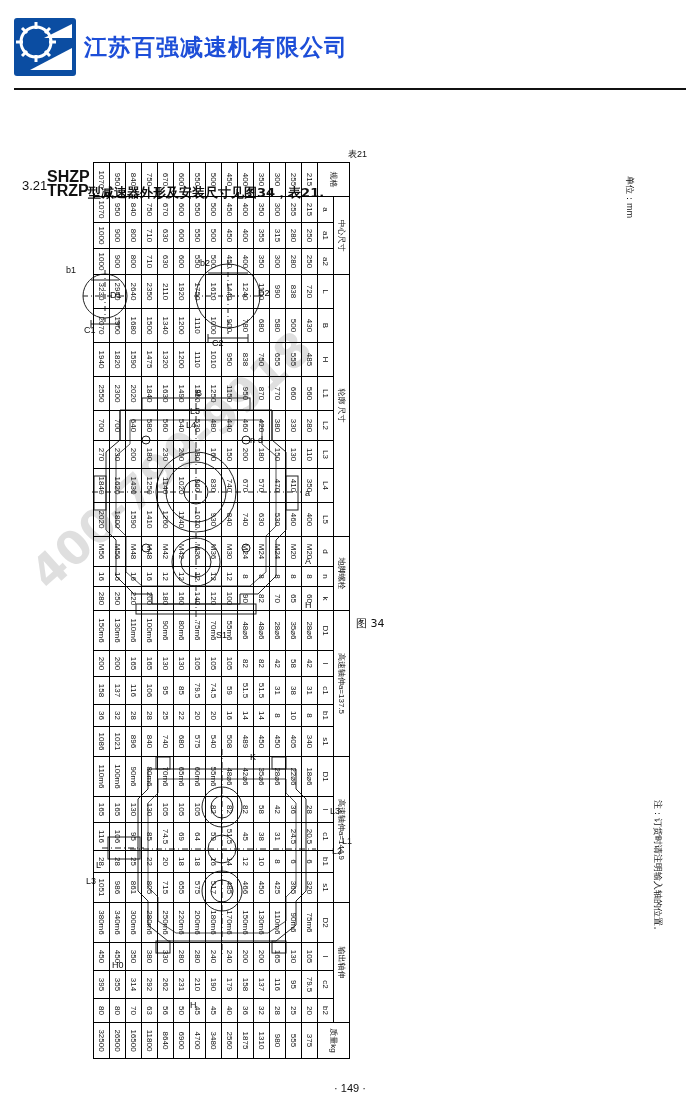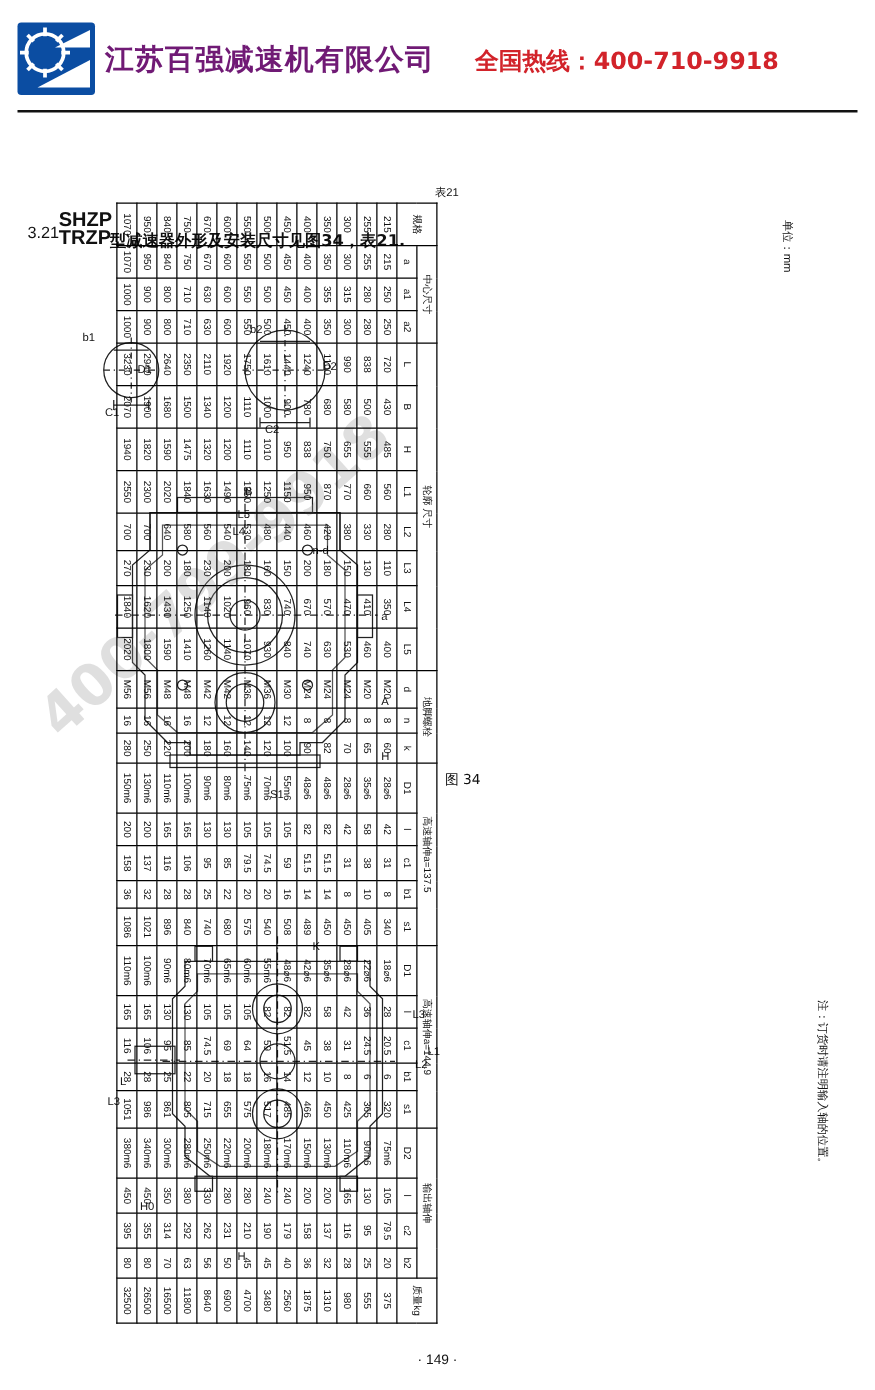--- a/index.html
+++ b/index.html
@@ -16,21 +16,21 @@
     position:absolute;left:0;top:0;width:700px;height:92px;
   }
   .logo-box{
     position:absolute;left:14px;top:18px;width:62px;height:58px;
     background:#0b4da2;border-radius:3px;overflow:hidden;
   }
   .logo-box svg{display:block;}
   .cn-title{
     position:absolute;left:84px;top:32px;
     font-size:23px;font-weight:bold;letter-spacing:1px;
-    color:#701a75;
+    color:#1d4ed8;
     font-family:"DejaVu Sans","Liberation Sans",sans-serif;
   }
   .hotline{
     position:absolute;left:380px;top:36px;
     font-size:19px;font-weight:bold;color:#d2232a;
     font-family:"DejaVu Sans","Liberation Sans",sans-serif;
     white-space:nowrap;
   }
   .hdr-rule{
     position:absolute;left:14px;top:88px;width:672px;height:2px;background:#111;
@@ -123,21 +123,20 @@
         <line x1="8" y1="10" x2="13" y2="15"></line>
         <line x1="31" y1="33" x2="36" y2="38"></line>
         <line x1="36" y1="10" x2="31" y2="15"></line>
         <line x1="13" y1="33" x2="8" y2="38"></line>
       </g>
       <path d="M16 52 L58 30 L58 52 Z" fill="#ffffff"></path>
       <path d="M30 20 L58 6 L58 20 Z" fill="#ffffff"></path>
     </svg>
   </div>
   <div class="cn-title">江苏百强减速机有限公司</div>
-  <div class="hotline">全国热线：400-710-9918</div>
   <div class="hdr-rule"></div>
 </div>
 
 <div class="sec-num">3.21</div>
 <div class="sec-codes">
   <div>SHZP</div>
   <div>TRZP</div>
 </div>
 <div class="sec-text">型减速器外形及安装尺寸见图34，表21.</div>
 

